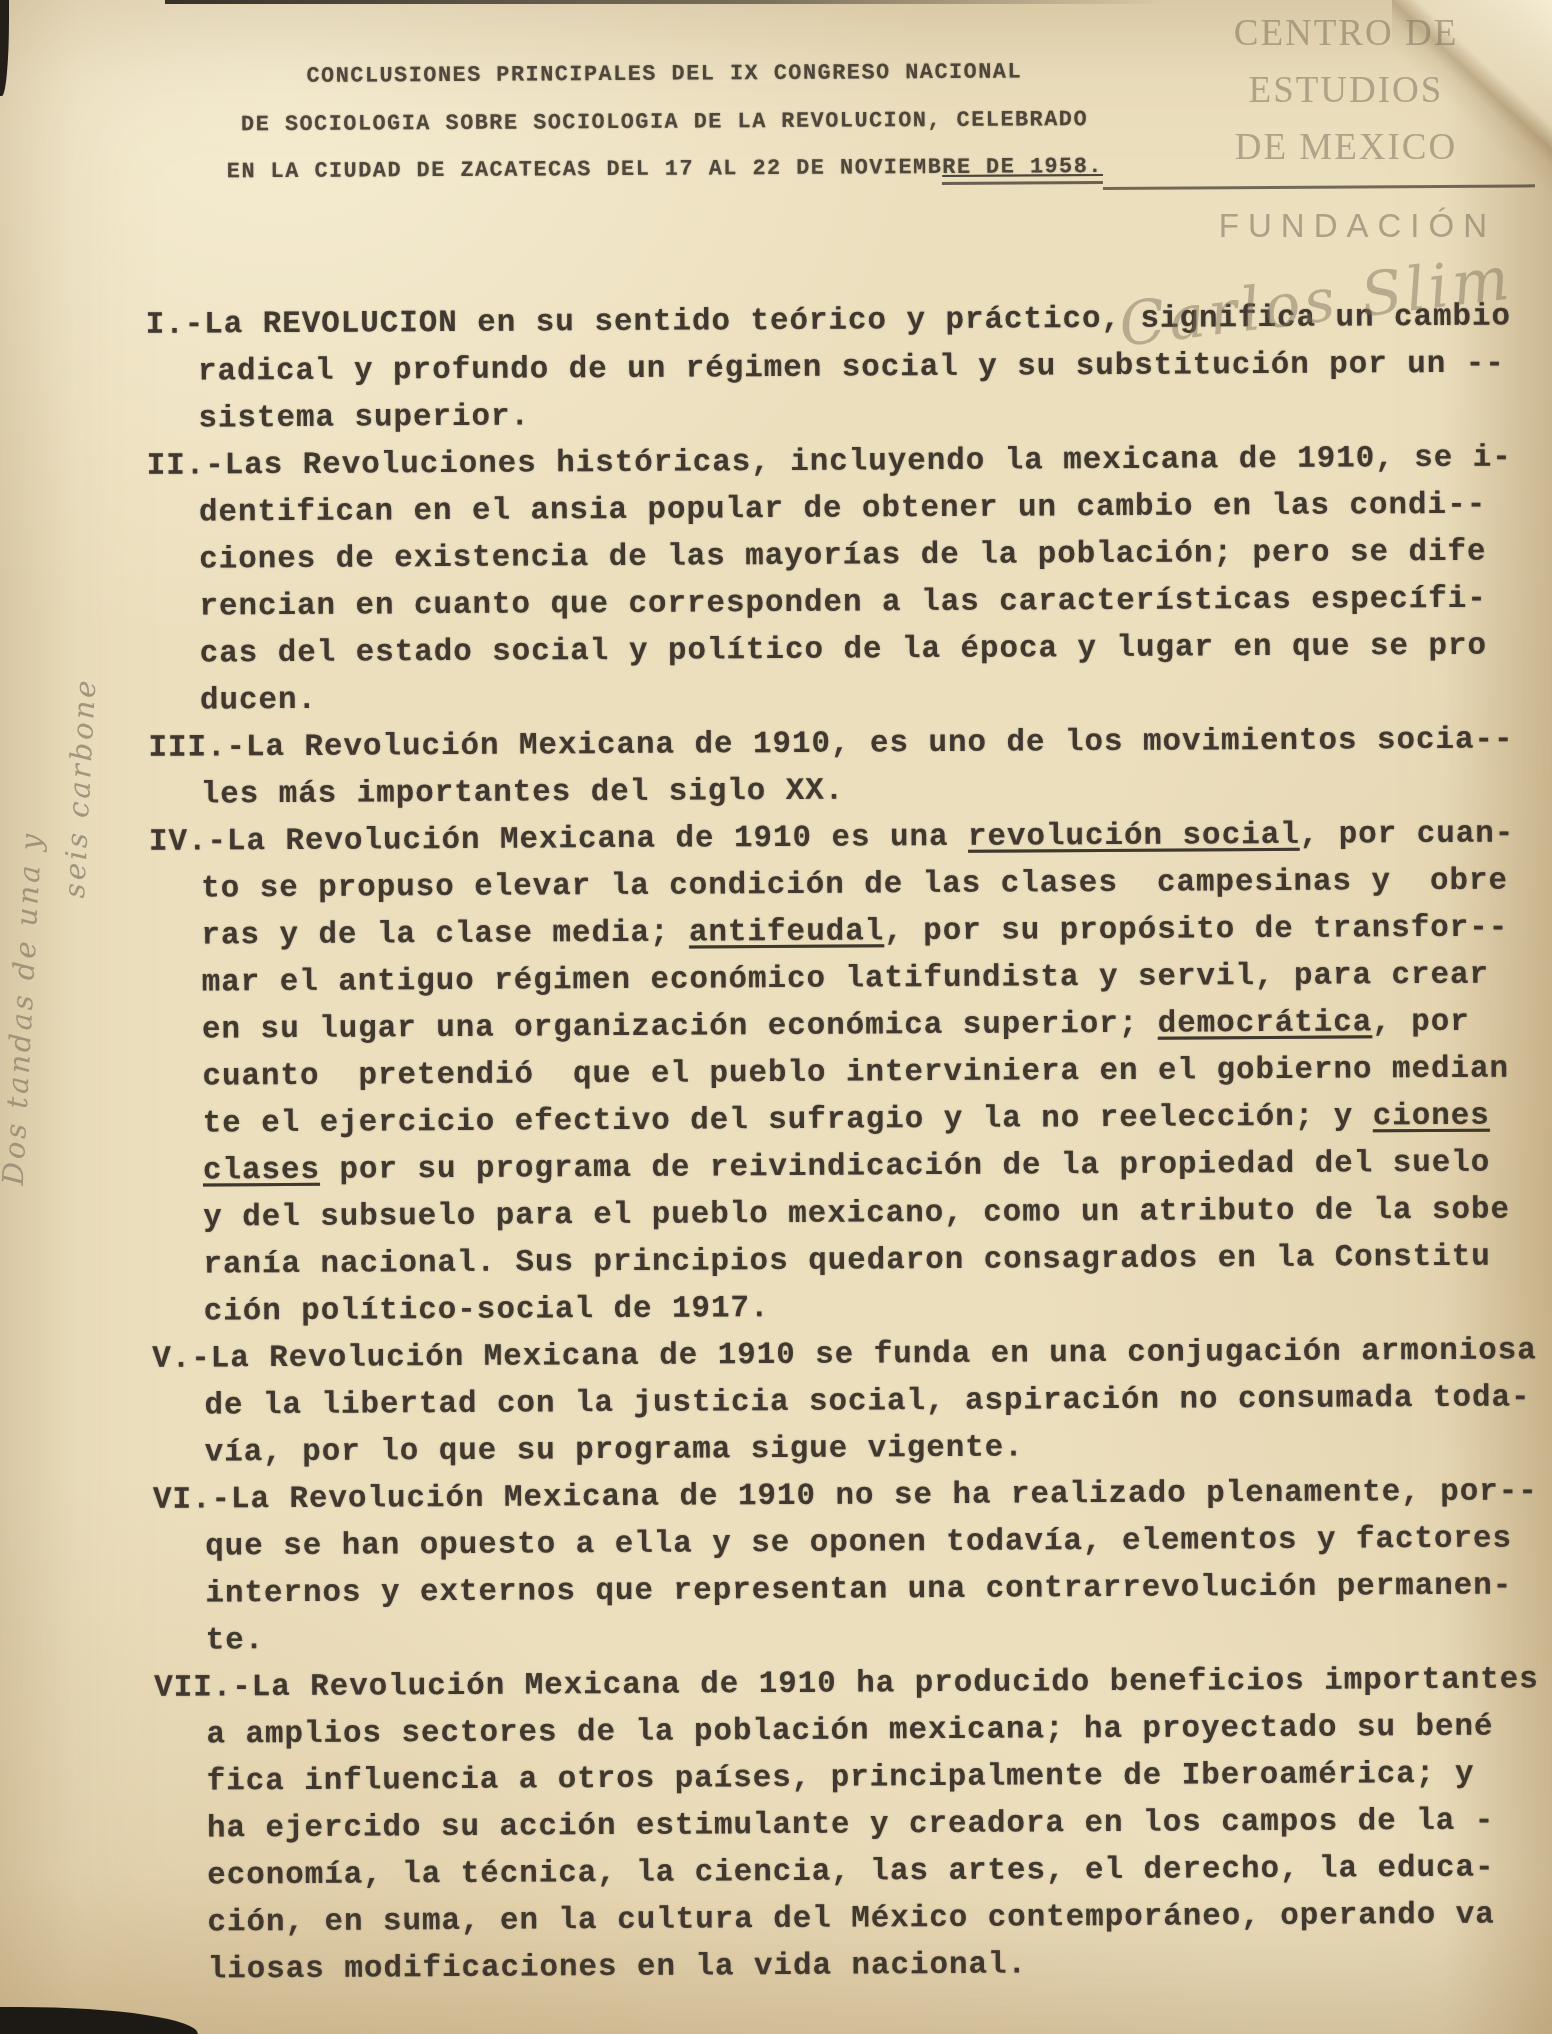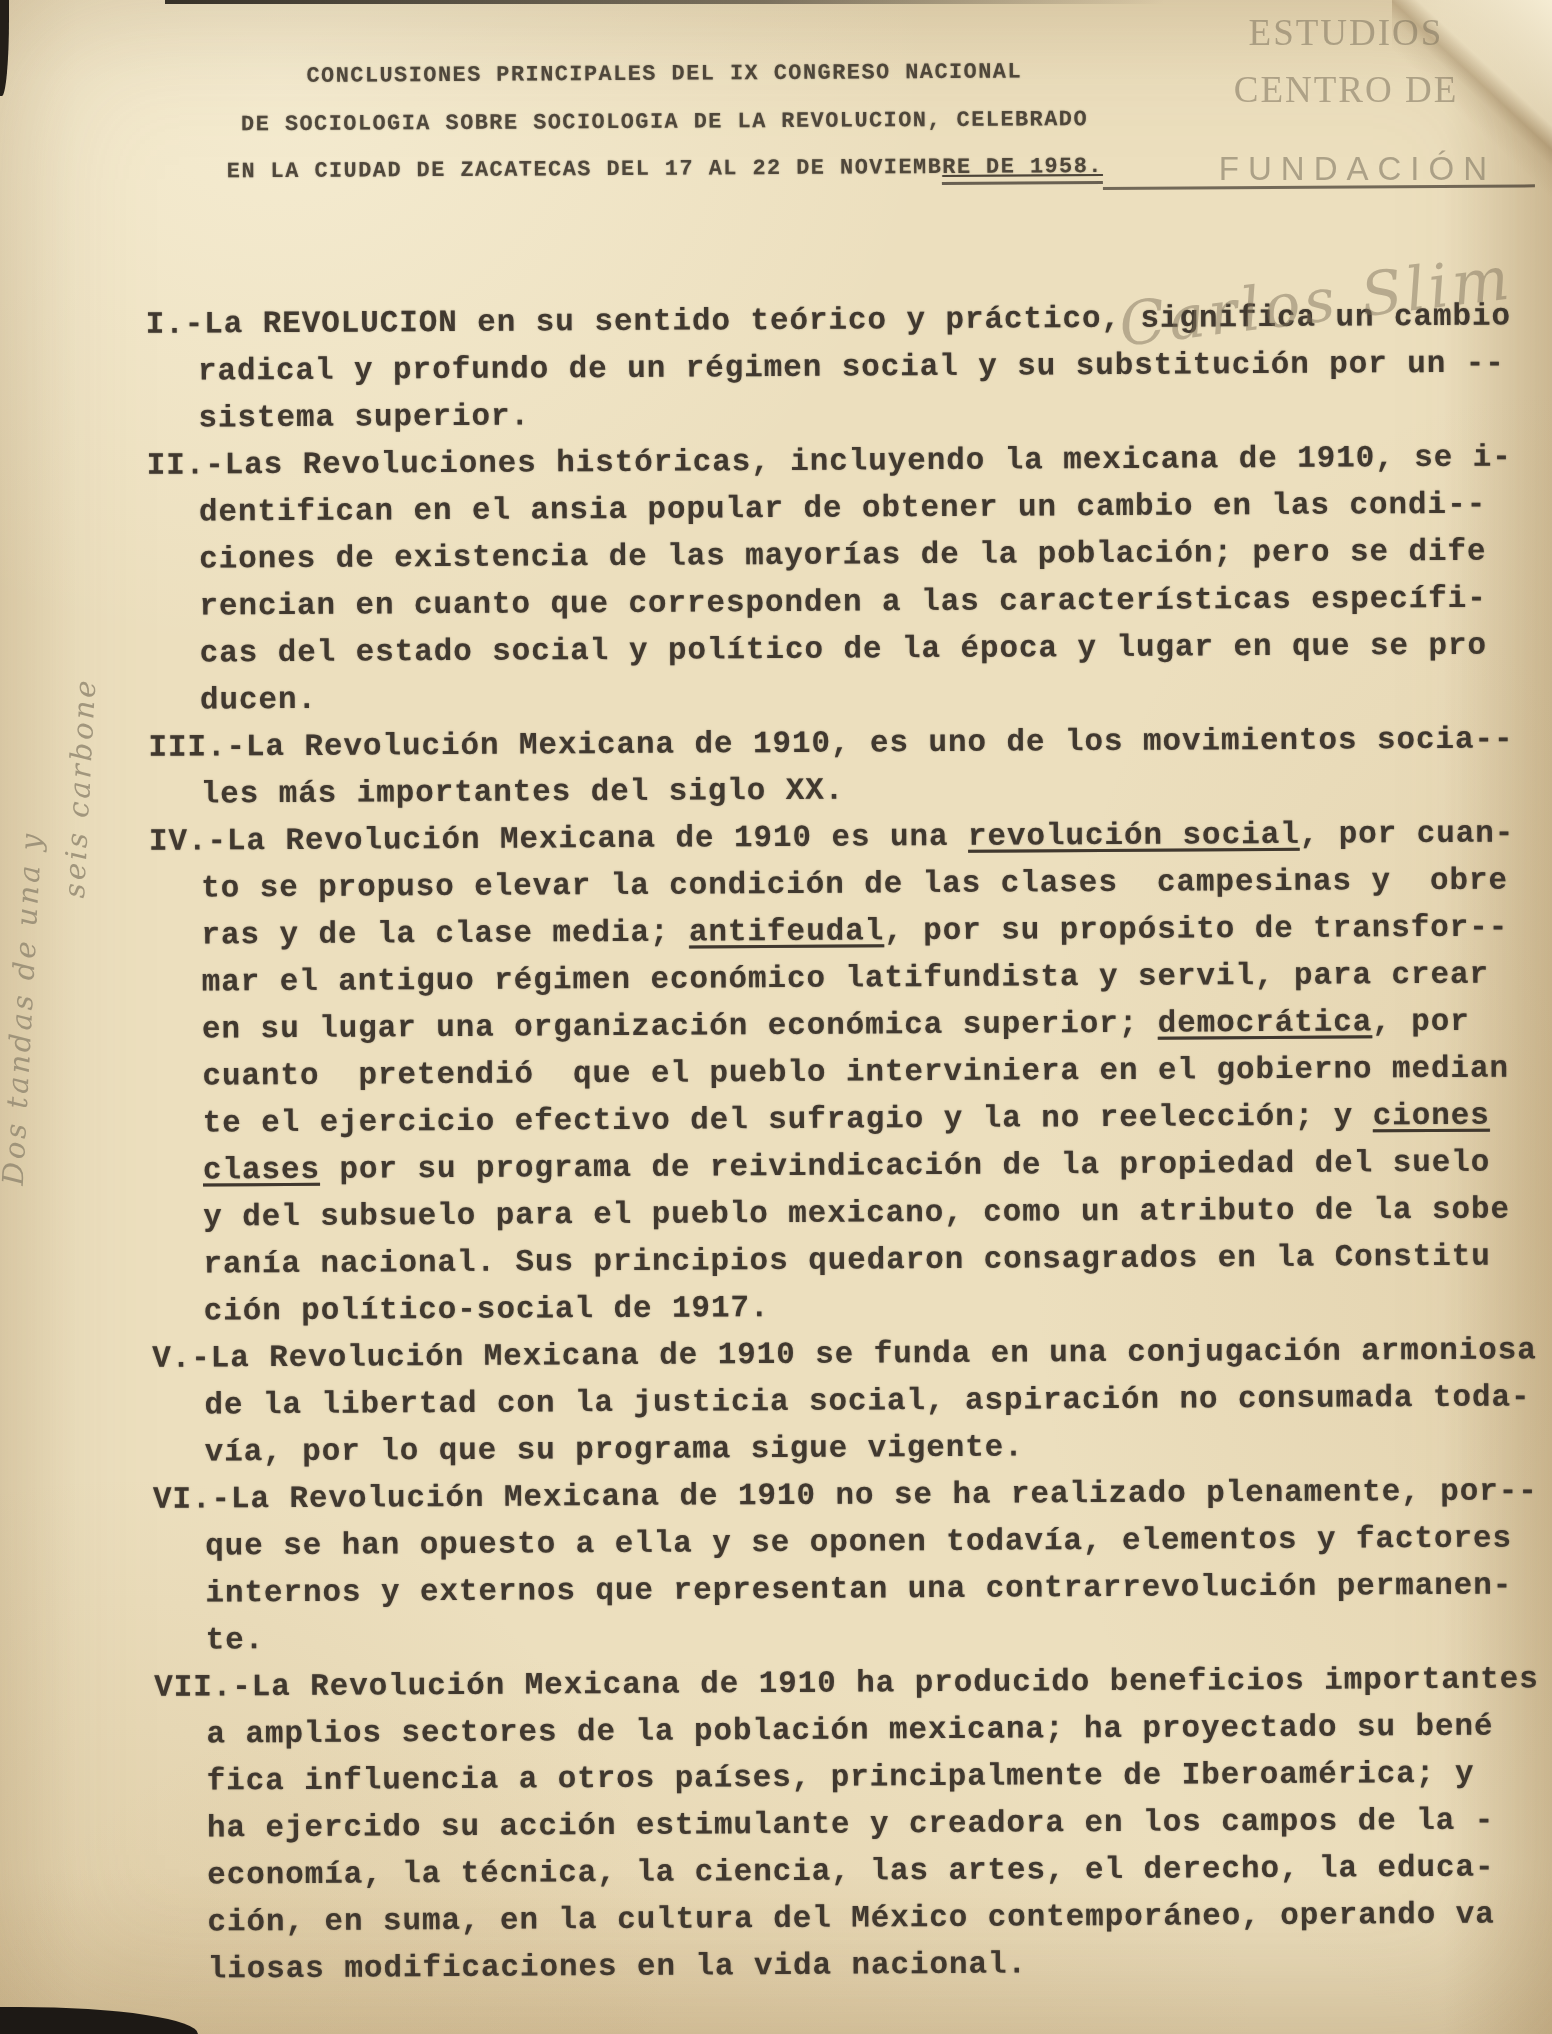--- a/index.html
+++ b/index.html
@@ -58,22 +58,23 @@
 
 <div class="page">
   <div class="paper"></div>
 
   <div class="corner-fold"></div>
   <div class="edge-top-left"></div>
   <div class="edge-top"></div>
   <div class="edge-bottom-left"></div>
 
   <div class="watermark">
+    <div>CENTRO DE</div>
     <div>ESTUDIOS</div>
-    <div>CENTRO DE</div>
+    <div>DE MEXICO</div>
     <div class="wm-foundation">FUNDACIÓN</div>
   </div>
   <div class="wm-signature">Carlos Slim</div>
 
   <div class="margin-note">
     <div class="l1">Dos tandas de una y</div>
     <div class="l2">seis carbone</div>
   </div>
 
   <div class="typed">

